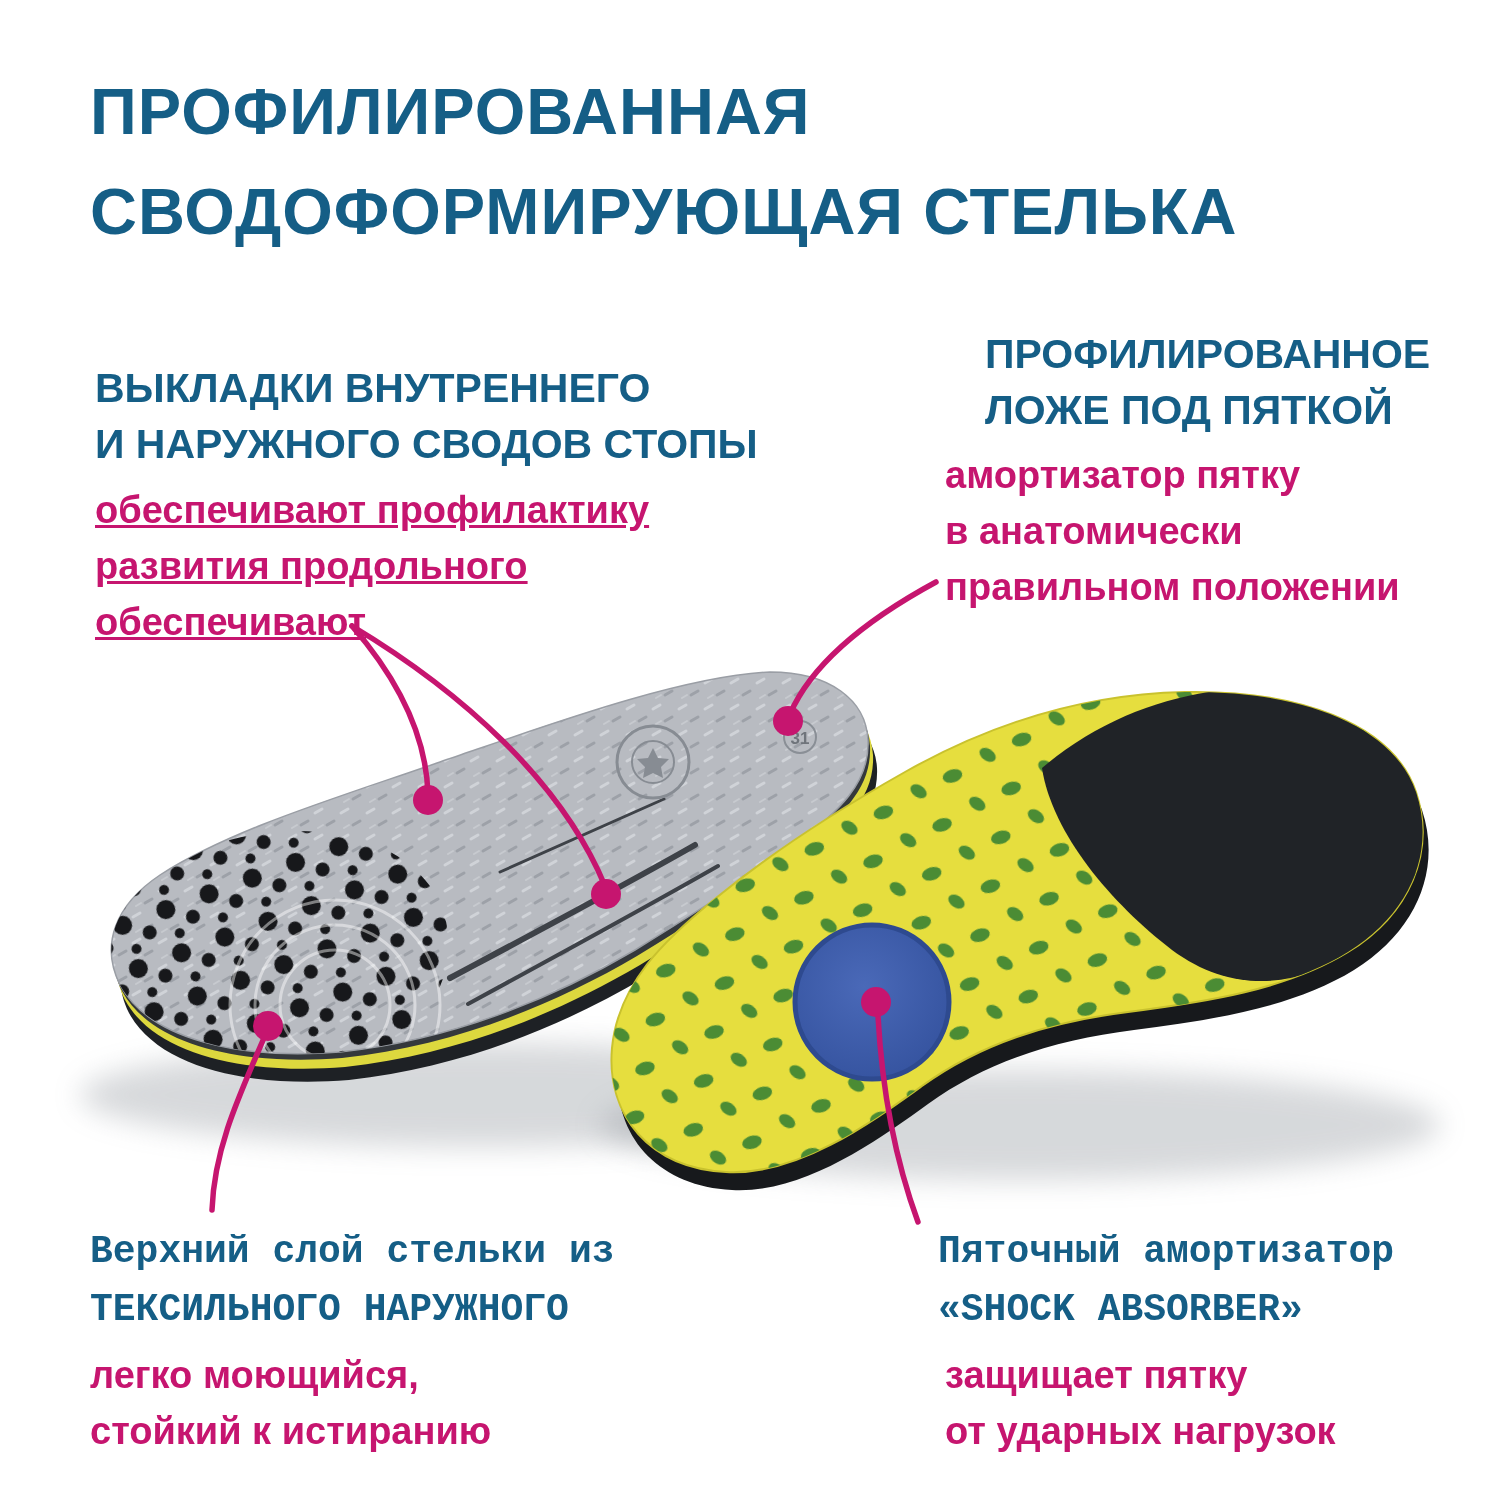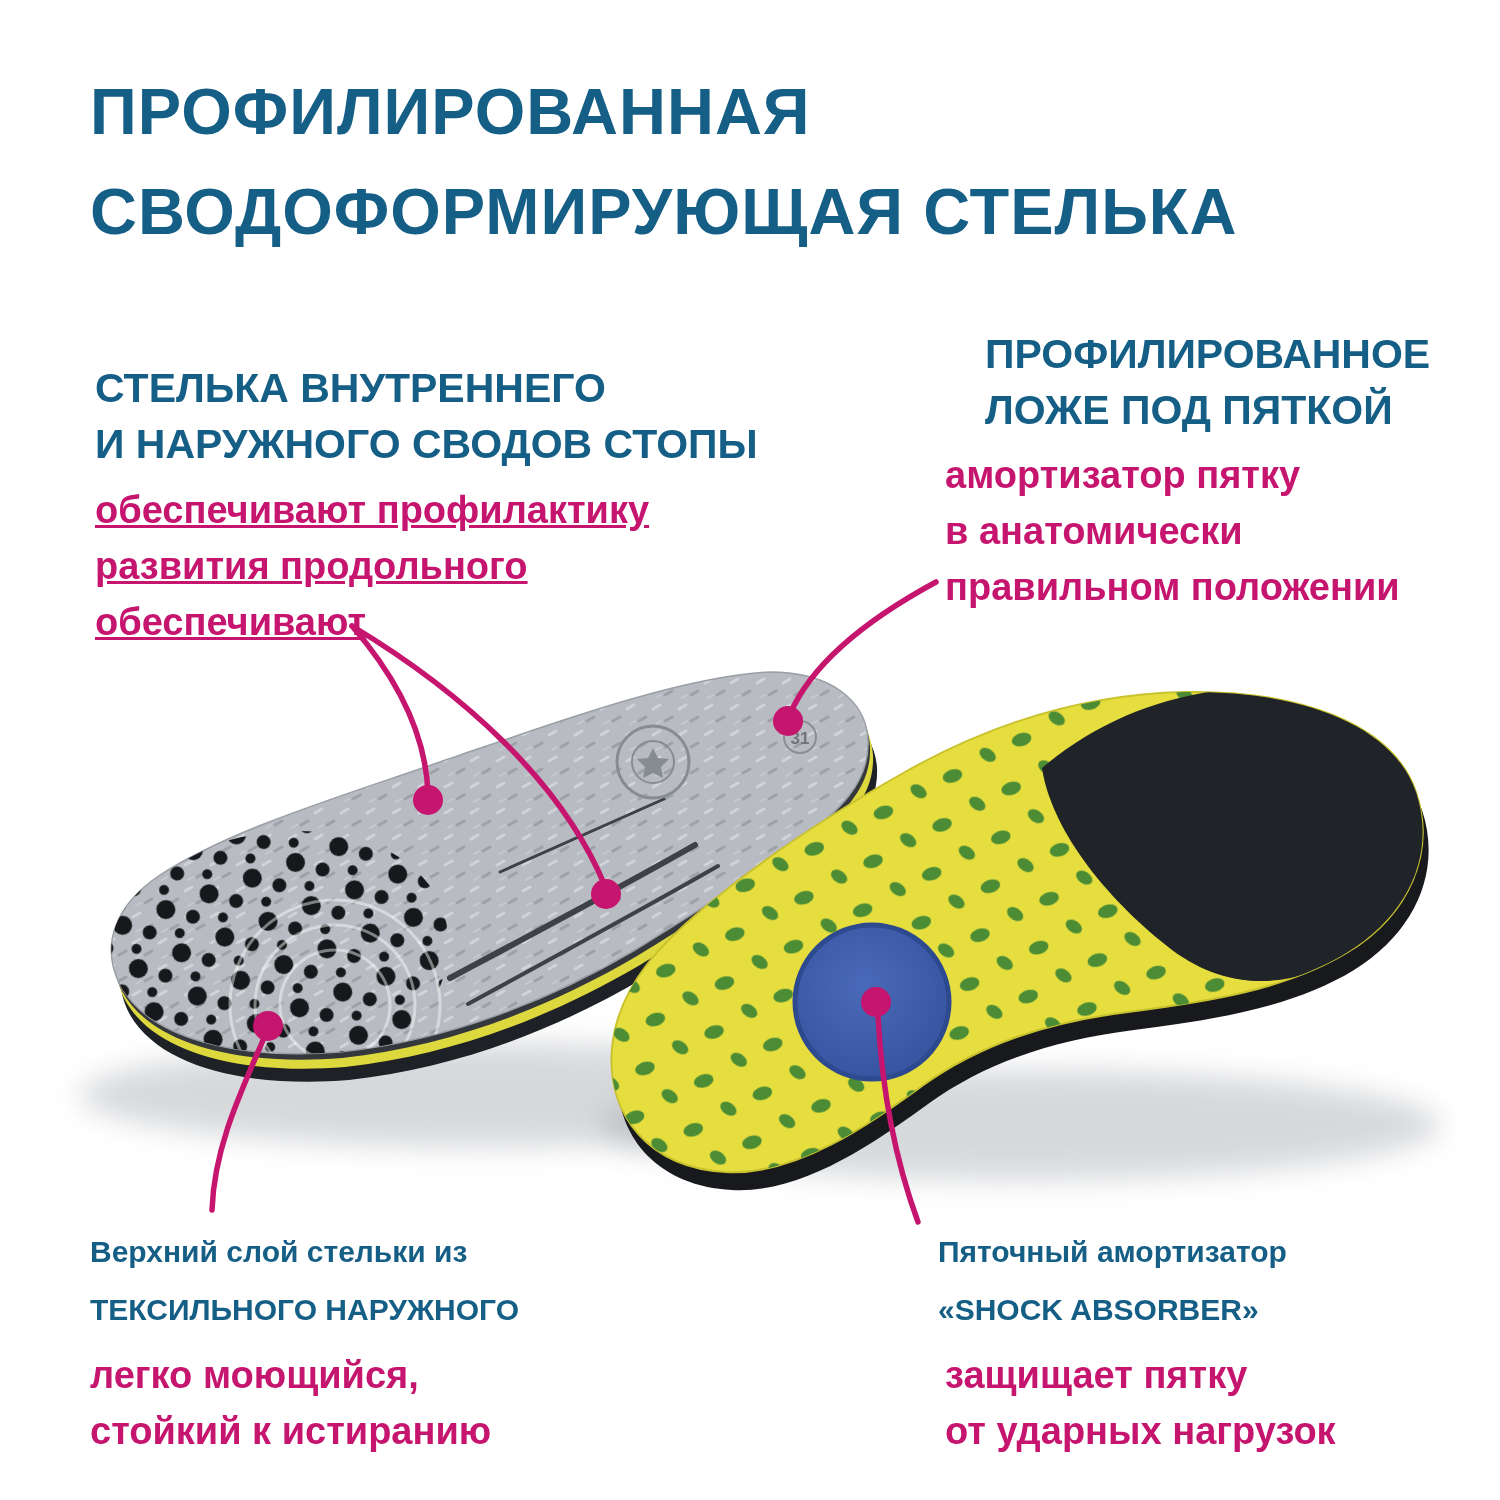--- a/index.html
+++ b/index.html
@@ -10,21 +10,21 @@
   .art { position:absolute; left:0; top:0; width:1500px; height:1500px; }
   .txt { position:absolute; white-space:nowrap; }
   .line { display:block; }
   .title {
     left:90px; top:62px;
     font-size:65px; font-weight:bold; color:#155e86;
     line-height:100px; letter-spacing:1px;
   }
   .head { font-size:41px; font-weight:bold; color:#155e86; line-height:56px; }
   .body { font-size:38px; font-weight:bold; color:#c6156f; line-height:56px; }
-  .head-lg { font-size:30px; line-height:58px; }
+  .head-lg { font-size:38px; line-height:58px;font-family:Liberation Mono, monospace; }
   .pos-arches-h { left:95px;  top:360px; }
   .pos-arches-b { left:95px;  top:482px;text-decoration:underline; }
   .pos-heel-h   { left:945px; top:326px;margin-left:40px; }
   .pos-heel-b   { left:945px; top:447px; }
   .pos-tex-h    { left:90px;  top:1223px; }
   .pos-tex-b    { left:90px;  top:1347px; }
   .pos-shock-h  { left:918px; top:1223px;margin-left:20px; }
   .pos-shock-b  { left:945px; top:1347px; }
 </style>
 </head>
@@ -119,21 +119,21 @@
       <circle cx="876" cy="1002" r="15"></circle>
     </g>
   </svg>
 
   <div class="txt title">
     <span class="line">ПРОФИЛИРОВАННАЯ</span>
     <span class="line">СВОДОФОРМИРУЮЩАЯ СТЕЛЬКА</span>
   </div>
 
   <div class="txt head pos-arches-h">
-    <span class="line">СТЕЛЬКА ВНУТРЕННЕГО</span>
+    <span class="line">ВЫКЛАДКИ ВНУТРЕННЕГО</span>
     <span class="line">И НАРУЖНОГО СВОДОВ СТОПЫ</span>
   </div>
   <div class="txt body pos-arches-b">
     <span class="line">обеспечивают профилактику</span>
     <span class="line">развития продольного</span>
     <span class="line">обеспечивают</span>
   </div>
 
   <div class="txt head pos-heel-h">
     <span class="line">ПРОФИЛИРОВАННОЕ</span>

